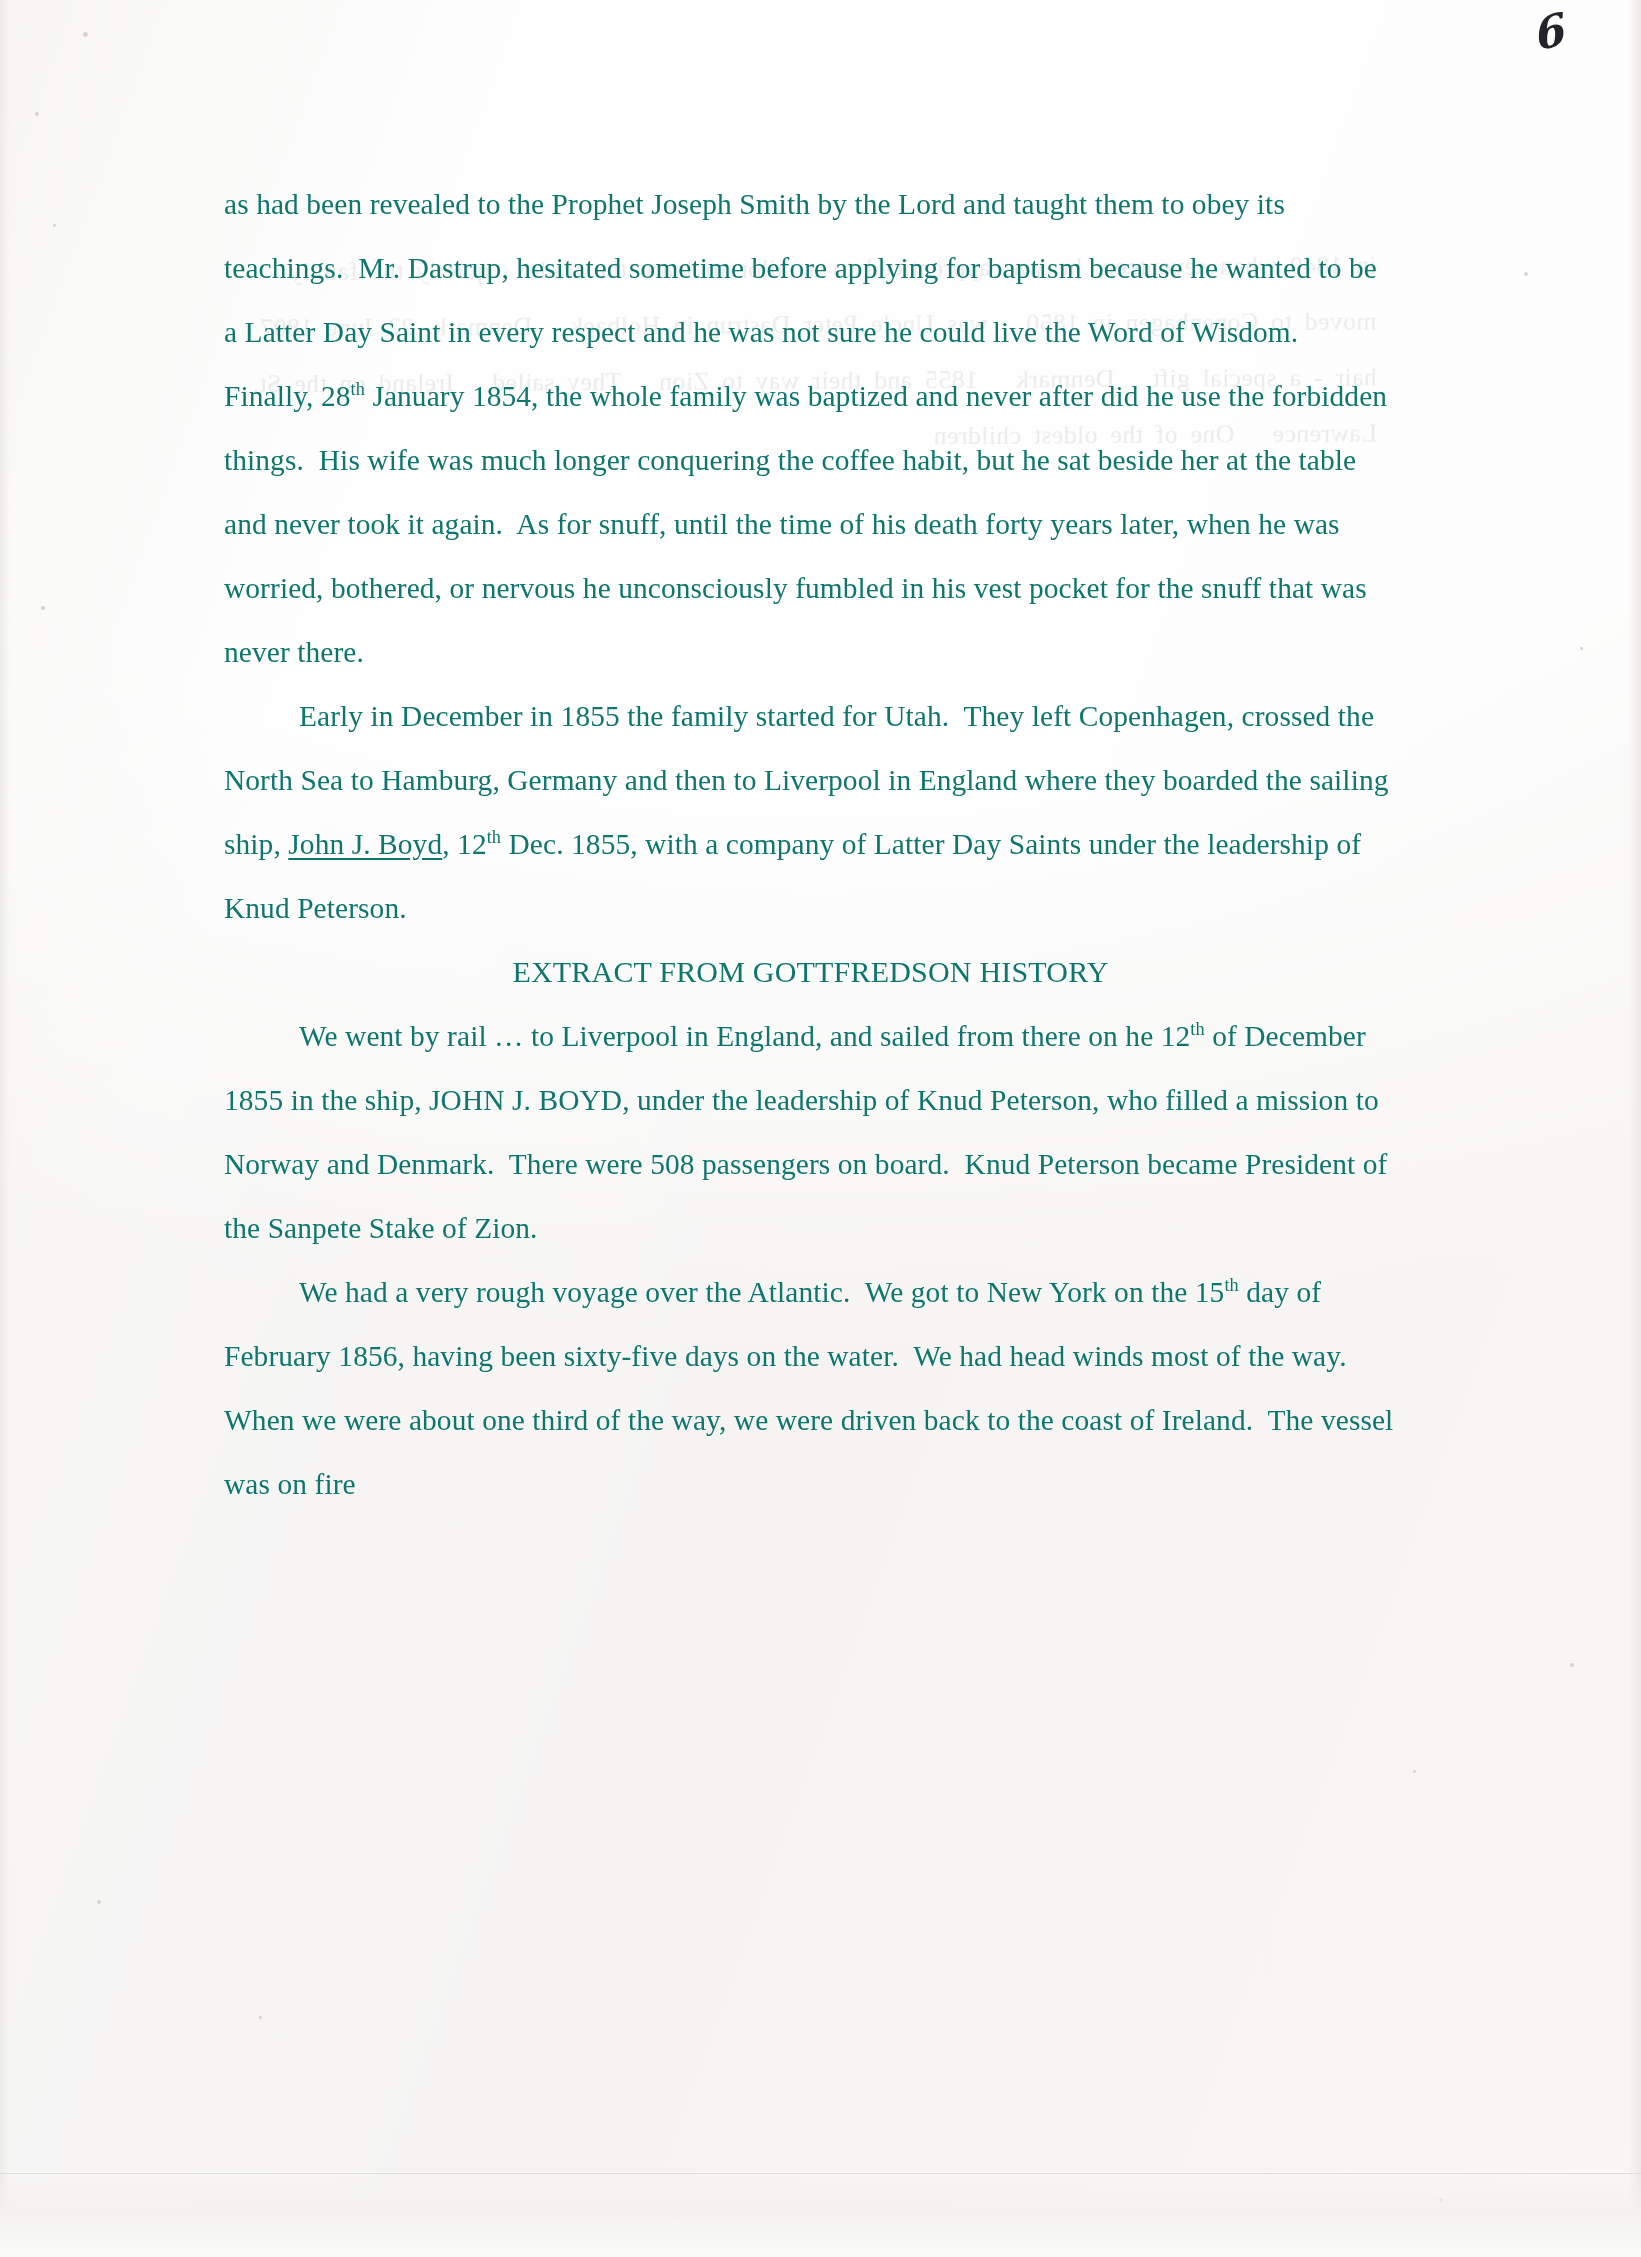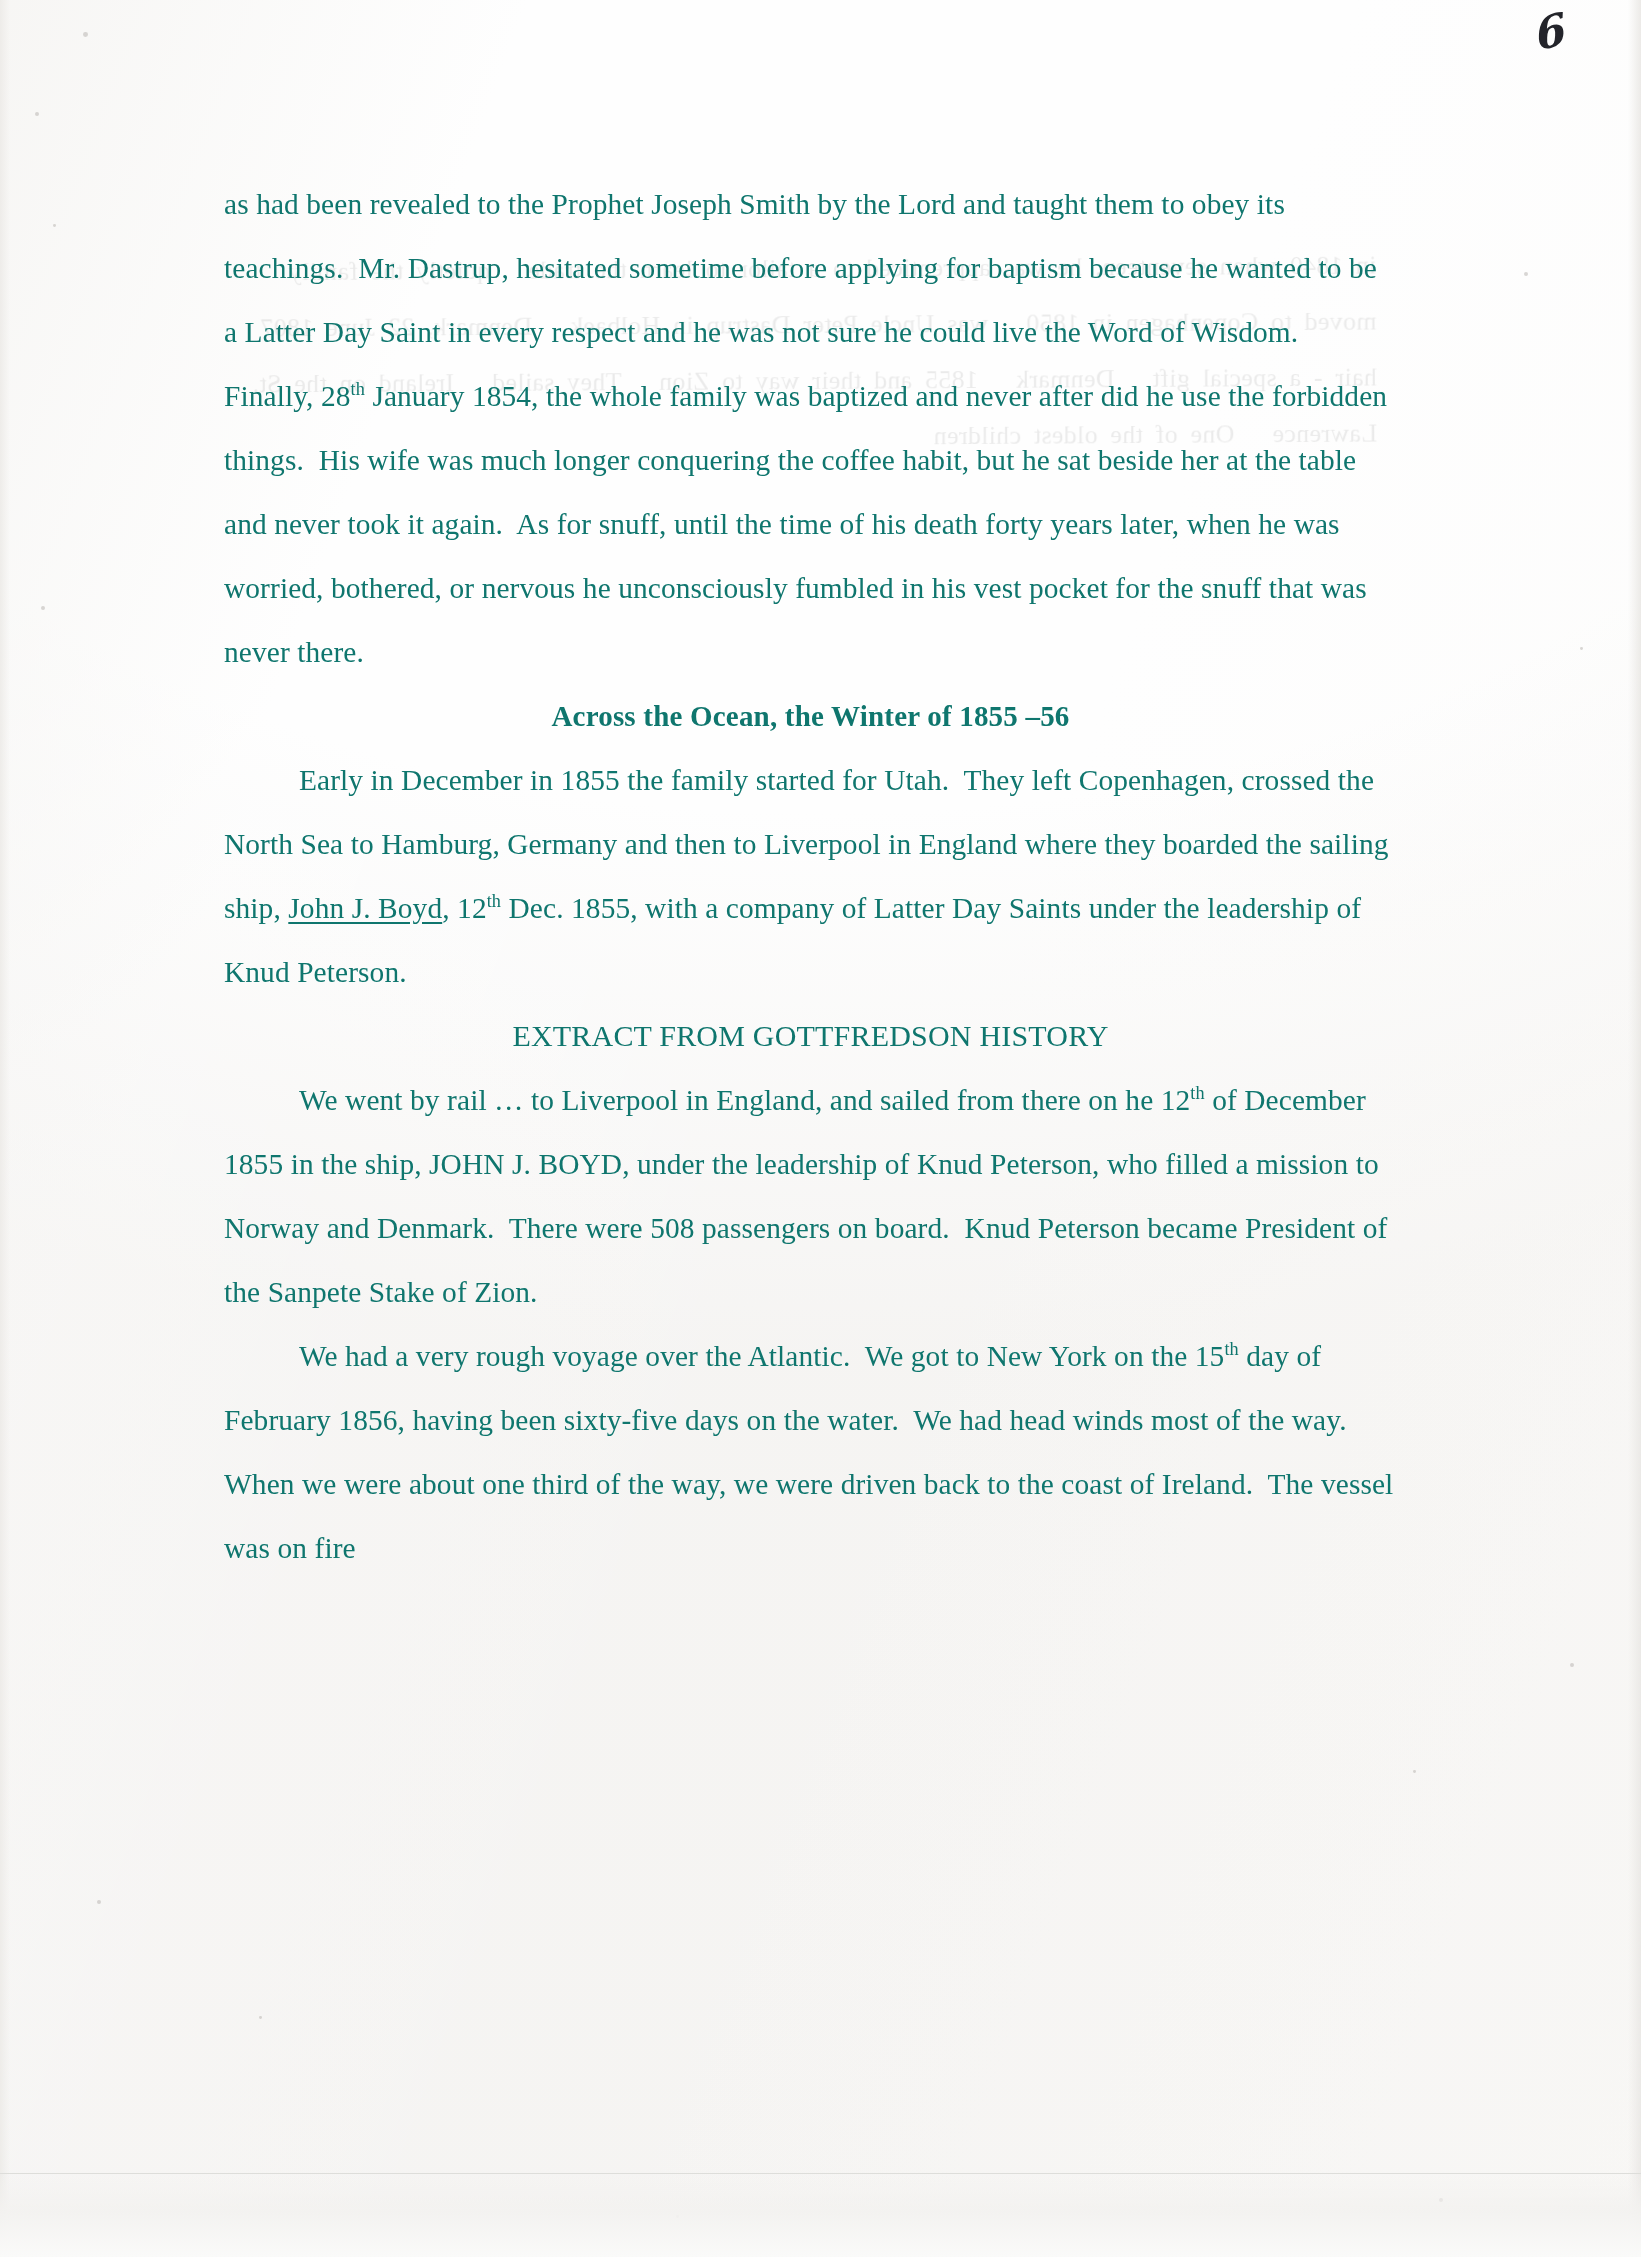--- a/index.html
+++ b/index.html
@@ -169,21 +169,20 @@
   <div class="speck" style="left:259px; top:2016px;width:2.9px;  height:2.9px;"></div>
   <div class="speck" style="left:1439px;top:2198px;width:3.9px;  height:3.9px;"></div>
   <div class="speck" style="left:676px; top:2215px;width:2.9px;  height:2.9px;"></div>
 
   <div id="page-number">6</div>
 
   <div id="text-column">
 
     <p class="para">as had been revealed to the Prophet Joseph Smith by the Lord and taught them to obey its teachings.&nbsp; Mr. Dastrup, hesitated sometime before applying for baptism because he wanted to be a Latter Day Saint in every respect and he was not sure he could live the Word of Wisdom.&nbsp; Finally, 28<sup>th</sup> January 1854, the whole family was baptized and never after did he use the forbidden things.&nbsp; His wife was much longer conquering the coffee habit, but he sat beside her at the table and never took it again.&nbsp; As for snuff, until the time of his death forty years later, when he was worried, bothered, or nervous he unconsciously fumbled in his vest pocket for the snuff that was never there.</p>
 
-    <p class="heading-bold">Across the Ocean, the Winter of 1855 –56</p>
 
     <p class="para indented">Early in December in 1855 the family started for Utah.&nbsp; They left Copenhagen, crossed the North Sea to Hamburg, Germany and then to Liverpool in England where they boarded the sailing ship, <span class="underlined">John J. Boyd</span>, 12<sup>th</sup> Dec. 1855, with a company of Latter Day Saints under the leadership of Knud Peterson.</p>
 
     <p class="heading-plain">EXTRACT FROM GOTTFREDSON HISTORY</p>
 
 
     <p class="para indented">We went by rail … to Liverpool in England, and sailed from there on he 12<sup>th</sup> of December 1855 in the ship, JOHN J. BOYD, under the leadership of Knud Peterson, who filled a mission to Norway and Denmark.&nbsp; There were 508 passengers on board.&nbsp; Knud Peterson became President of the Sanpete Stake of Zion.</p>
 
     <p class="para indented">We had a very rough voyage over the Atlantic.&nbsp; We got to New York on the 15<sup>th</sup> day of February 1856, having been sixty-five days on the water.&nbsp; We had head winds most of the way.&nbsp; When we were about one third of the way, we were driven back to the coast of Ireland.&nbsp; The vessel was on fire</p>
 

